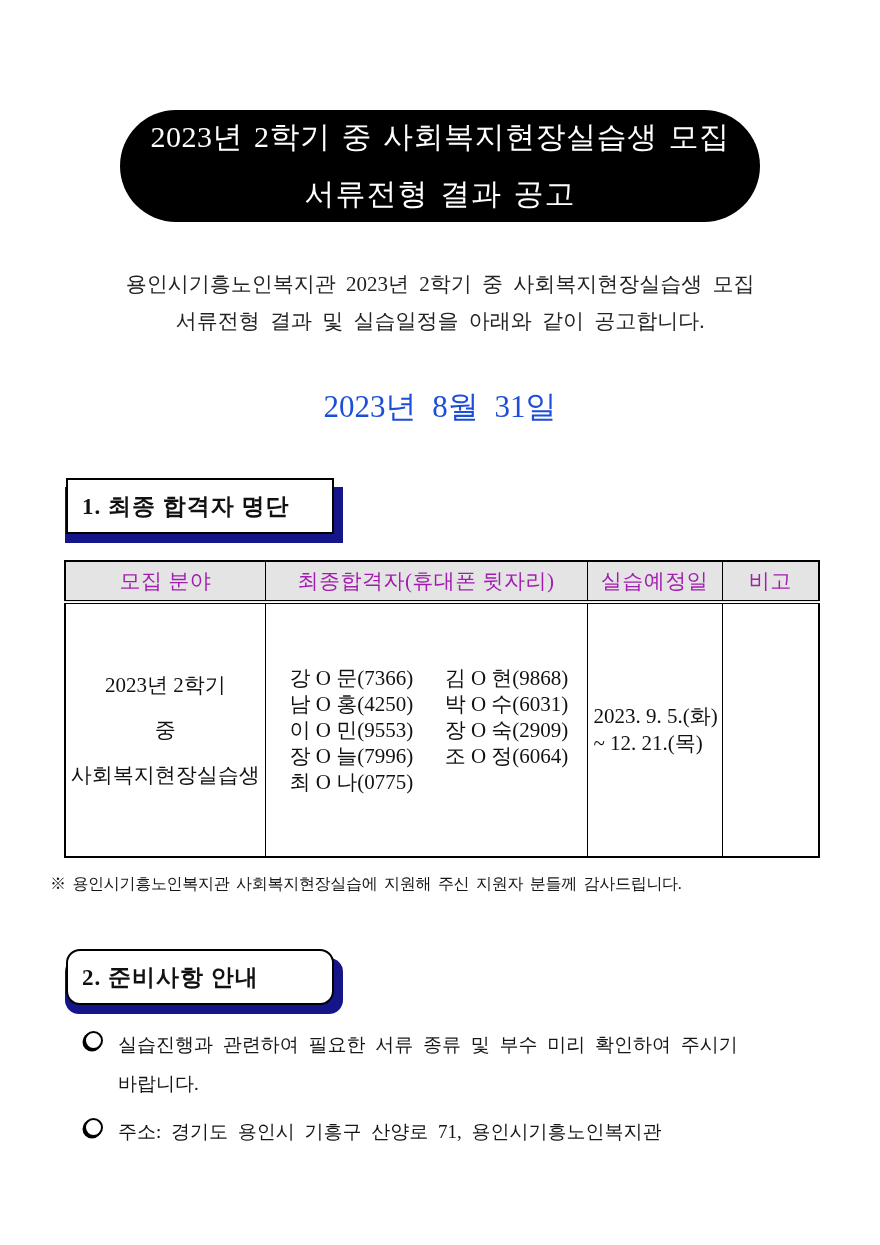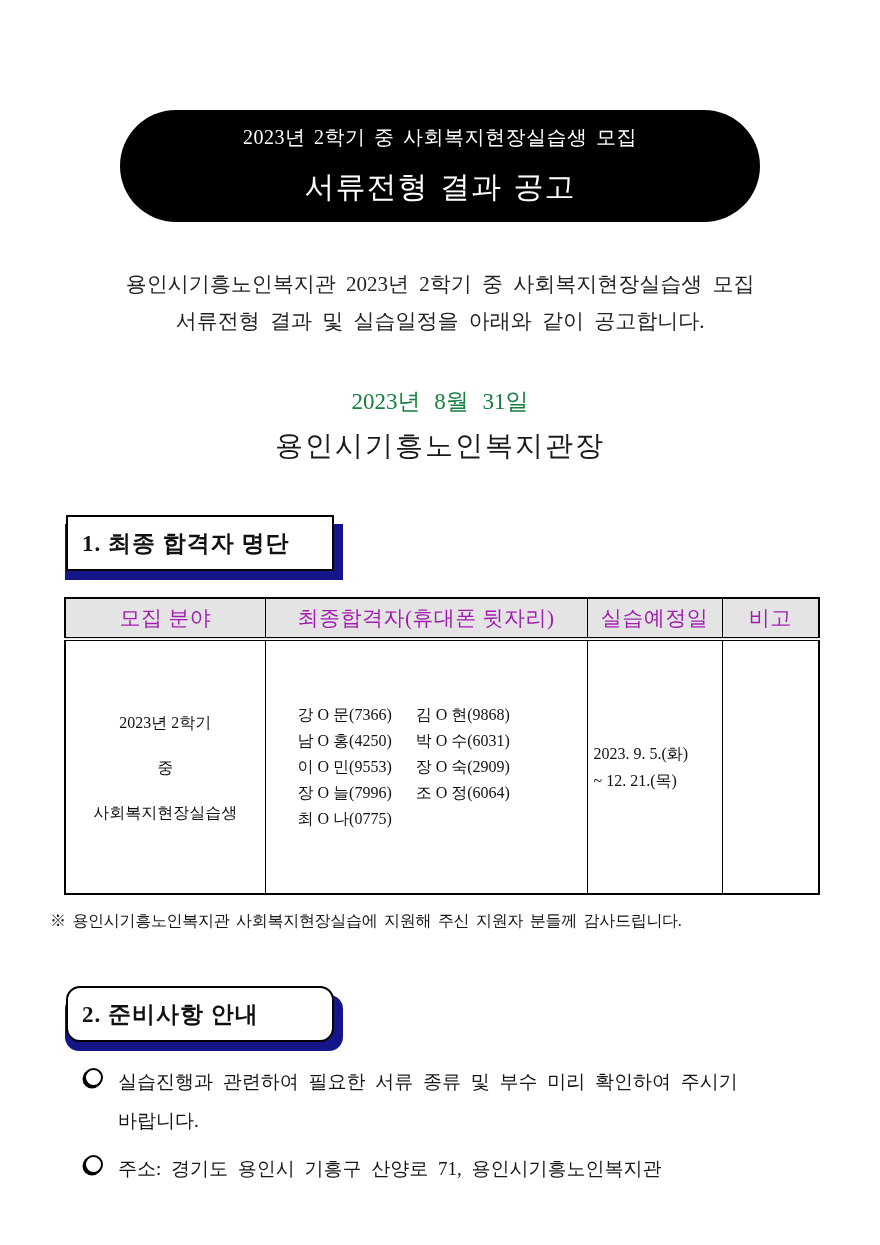--- a/index.html
+++ b/index.html
@@ -18,40 +18,40 @@
   .banner{
     width:640px;height:112px;
     margin:110px auto 0 auto;
     background:#000000;
     border-radius:58px;
     color:#ffffff;
     display:flex;flex-direction:column;
     align-items:center;justify-content:center;
     gap:16px;
   }
-  .banner .t1{font-size:20px;letter-spacing:0.5px;word-spacing:3px;}
+  .banner .t1{font-size:30px;letter-spacing:0.5px;word-spacing:3px;}
   .banner .t2{font-size:30px;letter-spacing:1px;word-spacing:3px;}
 
   
   .intro{
     margin-top:44px;
     text-align:center;
     font-size:21px;
     line-height:37px;
     word-spacing:5px;
     color:#222222;
   }
 
   
   .date-line{
     margin-top:46px;
     text-align:center;
-    font-size:23px;
+    font-size:31px;
     word-spacing:8px;
-    color:#15803d;
+    color:#1d4ed8;
   }
   .signer{
     margin-top:10px;
     text-align:center;
     font-size:28px;
     letter-spacing:2px;
     color:#1a1a1a;
   }
 
   
@@ -85,30 +85,30 @@
     border-bottom:4px double #000000;
     height:36px;
     font-size:21px;font-weight:normal;
     letter-spacing:0.5px;
     color:#a21caf;
   }
   table.result td{
     border:1px solid #000000;
     height:250px;
     vertical-align:middle;
-    font-size:16px;
+    font-size:21px;
     color:#111111;
   }
   td.cat{
     text-align:center;
     line-height:45px;
     white-space:pre-line;
   }
   td.names{
-    padding-left:32px;
+    padding-left:24px;
     white-space:pre;
     line-height:26px;
     font-size:21px;
   }
   td.sched{
     padding-left:6px;
     font-size:20px;
     line-height:27px;
     white-space:pre-line;
   }
@@ -158,21 +158,20 @@
 
   <div class="banner">
     <div class="t1">2023년 2학기 중 사회복지현장실습생 모집</div>
     <div class="t2">서류전형 결과 공고</div>
   </div>
 
   <div class="intro lines">용인시기흥노인복지관 2023년 2학기 중 사회복지현장실습생 모집
 서류전형 결과 및 실습일정을 아래와 같이 공고합니다.</div>
 
   <div class="date-line">2023년  8월  31일</div>
-  <div class="signer">용인시기흥노인복지관장</div>
 
   <div class="sec-box sec1">
     <span>1. 최종 합격자 명단</span>
   </div>
 
   <table class="result">
     <colgroup>
       <col style="width:200px">
         <col style="width:322px">
         <col style="width:135px">

